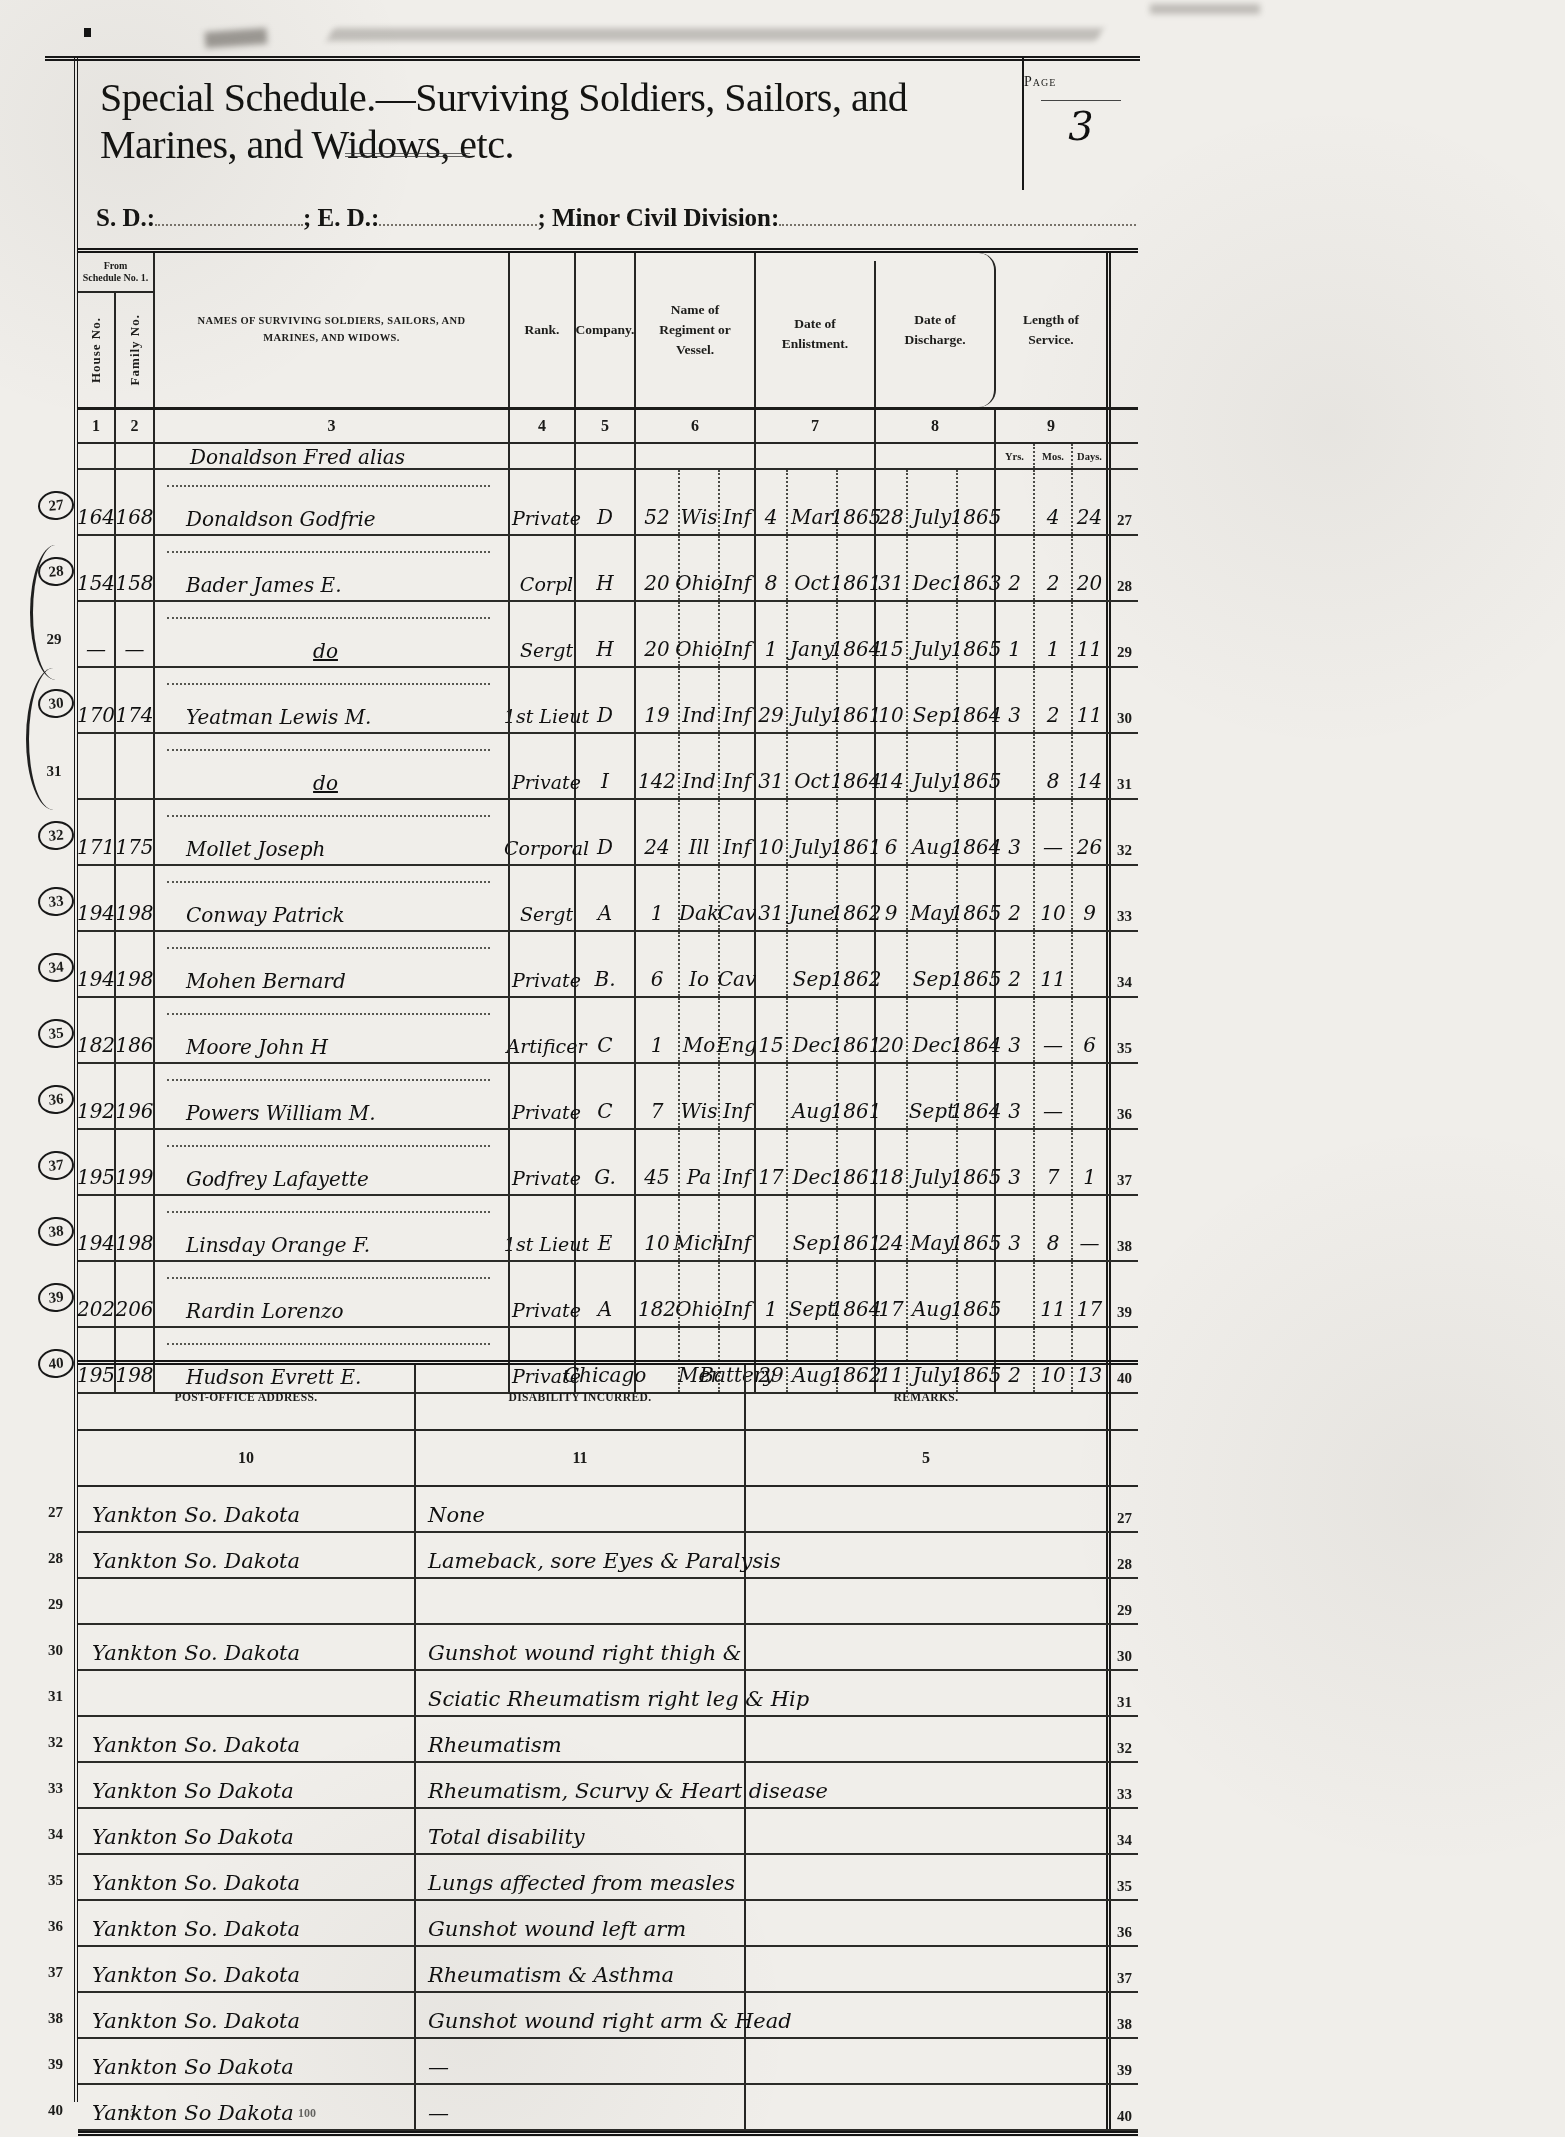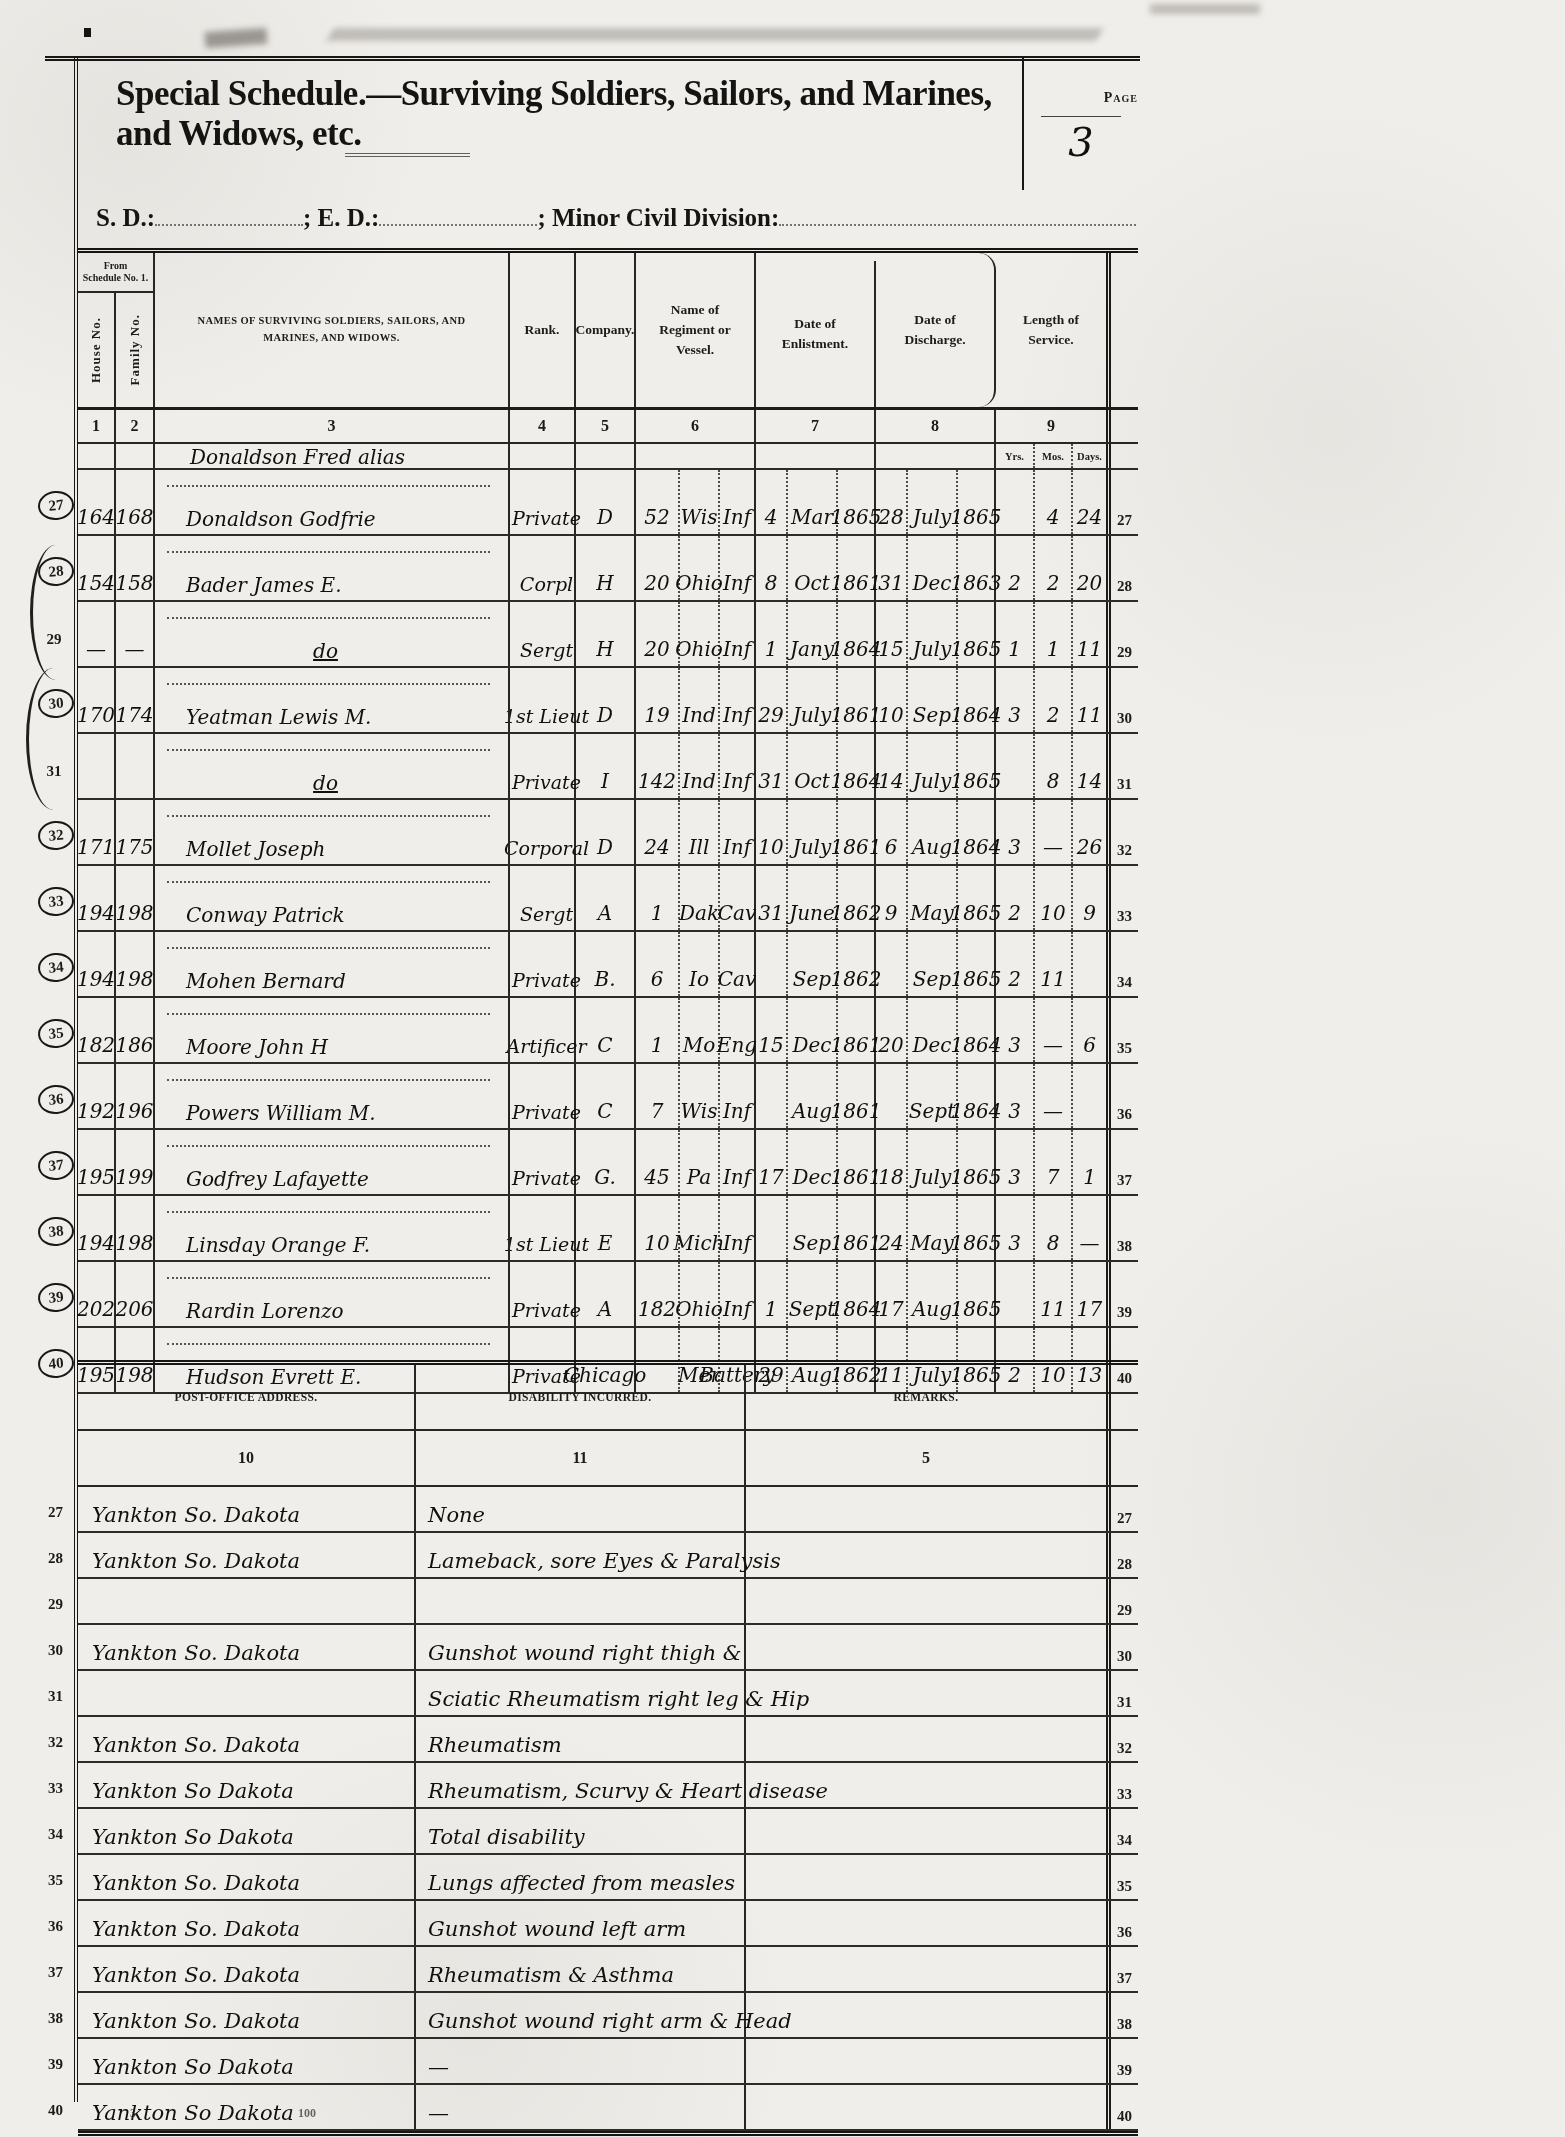--- a/index.html
+++ b/index.html
@@ -18,26 +18,26 @@
   }
   
   .blot{position:absolute;background:#141414;}
   .smudge{position:absolute;background:#4a4640;filter:blur(3px);}
   .arc{position:absolute;border:3px solid #1f1f1f;border-right:none;border-top:none;border-bottom:none;
        border-radius:50% 0 0 50%/50% 0 0 50%;}
   
   .topline{position:absolute;left:45px;top:56px;width:1095px;border-top:5px double #171717;}
   .leftline{position:absolute;left:74px;top:56px;height:2046px;border-left:4px double #171717;}
   
-  .title{position:absolute;left:116px;top:74px;width:905px;font-size:35px;font-weight:bold;
+  .title{position:absolute;left:100px;top:74px;width:905px;font-size:40px;font-weight:normal;
          letter-spacing:-.5px;color:#141412;}
   .title-rule{position:absolute;left:345px;top:153px;width:125px;border-top:4px double #333;opacity:.75;}
   .pagebox{position:absolute;left:1022px;top:58px;width:114px;height:132px;
            border-left:2.5px solid #171717;}
-  .pagebox .plabel{display:block;text-align:right;margin-top:32px;font-size:14px;font-weight:bold;
+  .pagebox .plabel{display:block;text-align:left;margin-top:16px;font-size:14px;font-weight:normal;
            letter-spacing:1px;font-variant:small-caps;}
   .pagebox .psep{margin:10px auto 0;width:70%;border-top:1.5px solid #444;}
   .pagebox .pnum{display:block;text-align:center;margin-top:2px;font-size:40px;}
   .sdline{position:absolute;left:96px;top:198px;width:1040px;display:flex;align-items:baseline;
           font-size:25px;font-weight:bold;color:#151513;white-space:nowrap;}
   .sdline .blank{border-bottom:2px dotted #77726a;height:26px;}
   .b1{width:148px}.b2{width:158px}.b3{flex:1}
   
   .hw{font-family:"DejaVu Serif", serif;font-style:italic;color:#101010;}
   

